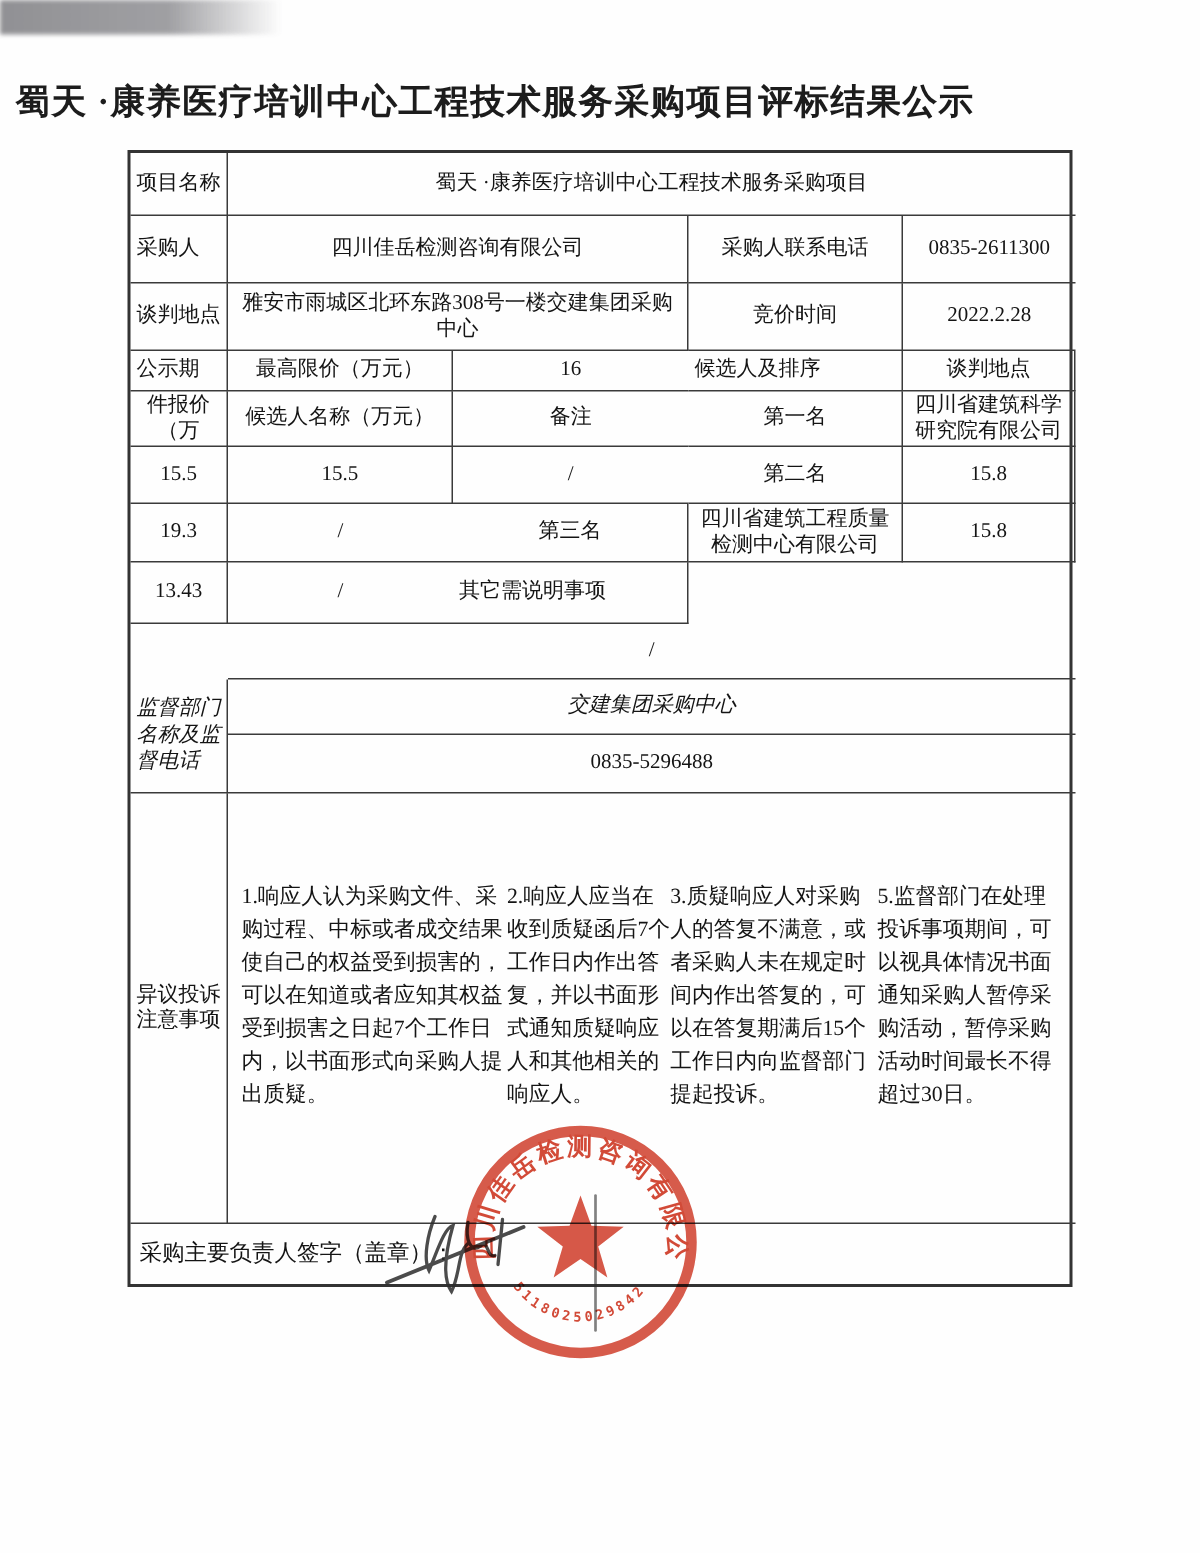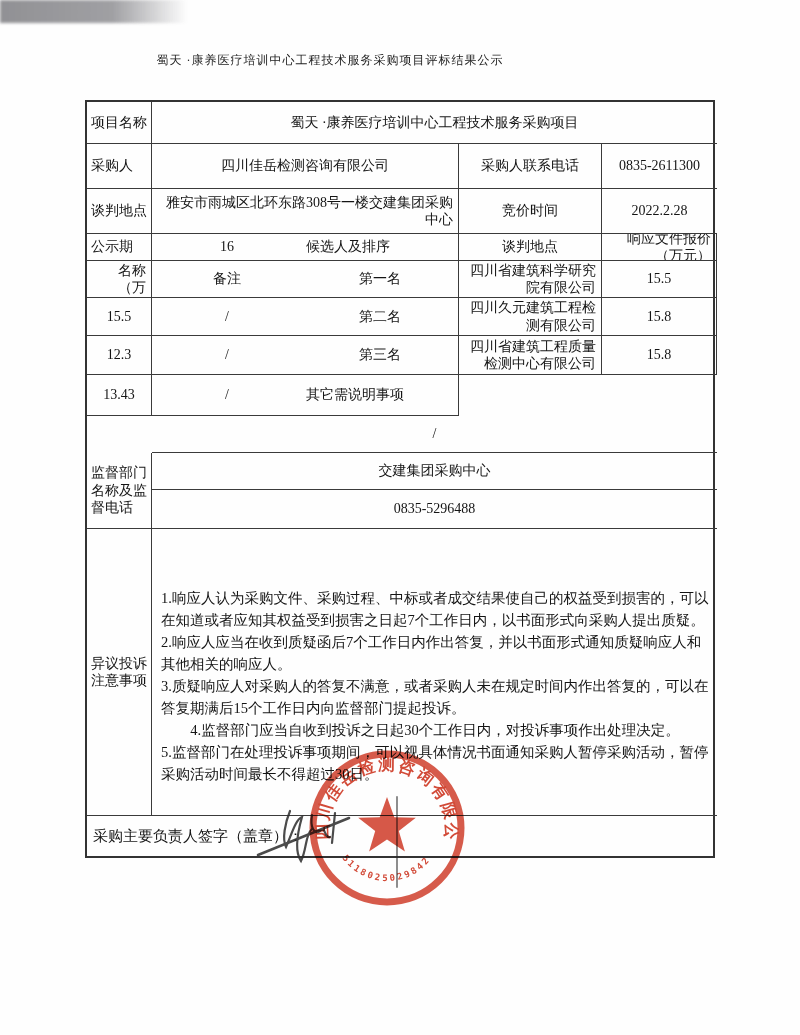--- a/index.html
+++ b/index.html
@@ -11,42 +11,42 @@
     color:#141414;
   }
   
   .scan-streak {
     position:absolute; left:0; top:0; width:188px; height:23px;
     background:linear-gradient(to right,#7e7e82 0%,#909094 60%,rgba(150,150,150,0) 100%);
     filter:blur(1.5px); opacity:.85;
   }
   .doc-title {
     position:absolute; left:0; top:52px; width:660px;
-    text-align:center; font-size:12px; font-weight:normal; letter-spacing:1px;
+    text-align:center; font-size:23px; font-weight:bold; letter-spacing:1px;
     color:#1c1c1c;
   }
   .doc-table {
     position:absolute; left:85px; top:100px; width:630px;
     display:grid;
     grid-template-columns:65px 150px 157px 143px 115px;
     grid-template-rows:42px 45px 45px 27px 37px 38px 39px 41px 37px 37px 39px 287px 40px;
     border:2px solid #333;
     font-size:14px; line-height:1.25;
   }
   .cell {
     border-right:1.5px solid #3a3a3a; border-bottom:1.5px solid #3a3a3a;
     display:flex; align-items:center; justify-content:center;
-    text-align:right; padding:2px 5px; overflow:hidden;
+    text-align:center; padding:2px 5px; overflow:hidden;
   }
   .cell.lbl { justify-content:flex-start; text-align:left; padding-left:4px; padding-right:4px; }
   .cell.no-r { border-right:none; }
   .cell.no-b { border-bottom:none; }
   .cell.wrap { white-space:normal; word-break:break-all; }
   .objection-body {
-    flex-direction:column; align-items:center; justify-content:flex-start;
+    flex-direction:row; align-items:flex-start; justify-content:flex-start;
     text-align:left; padding:58px 8px 8px 9px; font-size:14.5px; line-height:1.52;
   }
   .objection-body div { word-break:break-all; }
   .sig-row {
     justify-content:flex-start; padding-left:6px; font-size:15px;
   }
   .sig-svg { position:absolute; left:252px; top:795px; z-index:4; }
   .stamp {
     position:absolute; left:306px; top:747px; width:162px; height:162px;
     z-index:5; mix-blend-mode:multiply; opacity:.92;
@@ -68,59 +68,58 @@
   <div class="cell" style="grid-column:2 / span 2;">四川佳岳检测咨询有限公司</div>
   <div class="cell">采购人联系电话</div>
   <div class="cell no-r">0835-2611300</div>
 
   <div class="cell lbl">谈判地点</div>
   <div class="cell wrap" style="grid-column:2 / span 2;">雅安市雨城区北环东路308号一楼交建集团采购中心</div>
   <div class="cell">竞价时间</div>
   <div class="cell no-r">2022.2.28</div>
 
   <div class="cell lbl">公示期</div>
+  <div class="cell">最高限价（万元）</div>
   <div class="cell no-r">16</div>
 
   <div class="cell lbl wrap">候选人及排序</div>
   <div class="cell">谈判地点</div>
   <div class="cell">响应文件报价（万元）</div>
   <div class="cell">候选人名称（万元）</div>
   <div class="cell no-r">备注</div>
 
   <div class="cell">第一名</div>
   <div class="cell wrap">四川省建筑科学研究院有限公司</div>
   <div class="cell">15.5</div>
   <div class="cell">15.5</div>
   <div class="cell no-r">/</div>
 
   <div class="cell">第二名</div>
-  <div class="cell wrap">四川久元建筑工程检测有限公司</div>
   <div class="cell">15.8</div>
-  <div class="cell">12.3</div>
+  <div class="cell">19.3</div>
   <div class="cell no-r">/</div>
 
   <div class="cell">第三名</div>
   <div class="cell wrap">四川省建筑工程质量检测中心有限公司</div>
   <div class="cell">15.8</div>
   <div class="cell">13.43</div>
   <div class="cell no-r">/</div>
 
   <div class="cell lbl wrap">其它需说明事项</div>
   <div class="cell no-r" style="grid-column:2 / span 4;">/</div>
 
-  <div class="cell lbl wrap" style="grid-row:10 / span 2;">监督部门名称及监督电话</div>
-  <div class="cell no-r" style="grid-column:2 / span 4;">交建集团采购中心</div>
+  <div class="cell lbl wrap" style="grid-row:10 / span 2;font-style:italic;">监督部门名称及监督电话</div>
+  <div class="cell no-r" style="grid-column:2 / span 4;font-style:italic;">交建集团采购中心</div>
   <div class="cell no-r" style="grid-column:2 / span 4; grid-row:11;">0835-5296488</div>
 
   <div class="cell lbl wrap">异议投诉注意事项</div>
   <div class="cell no-r objection-body" style="grid-column:2 / span 4;">
     <div>1.响应人认为采购文件、采购过程、中标或者成交结果使自己的权益受到损害的，可以在知道或者应知其权益受到损害之日起7个工作日内，以书面形式向采购人提出质疑。</div>
     <div>2.响应人应当在收到质疑函后7个工作日内作出答复，并以书面形式通知质疑响应人和其他相关的响应人。</div>
     <div>3.质疑响应人对采购人的答复不满意，或者采购人未在规定时间内作出答复的，可以在答复期满后15个工作日内向监督部门提起投诉。</div>
-    <div>4.监督部门应当自收到投诉之日起30个工作日内，对投诉事项作出处理决定。</div>
     <div>5.监督部门在处理投诉事项期间，可以视具体情况书面通知采购人暂停采购活动，暂停采购活动时间最长不得超过30日。</div>
   </div>
 
   <div class="cell no-r no-b sig-row" style="grid-column:1 / span 5;">
     <span>采购主要负责人签字（盖章）：</span>
   </div>
 </div>
 
 <svg class="sig-svg" width="170" height="100" viewBox="0 0 170 100">
   <g fill="none" stroke="#2c2c2c" stroke-width="2.2" stroke-linecap="round" opacity="0.85">

